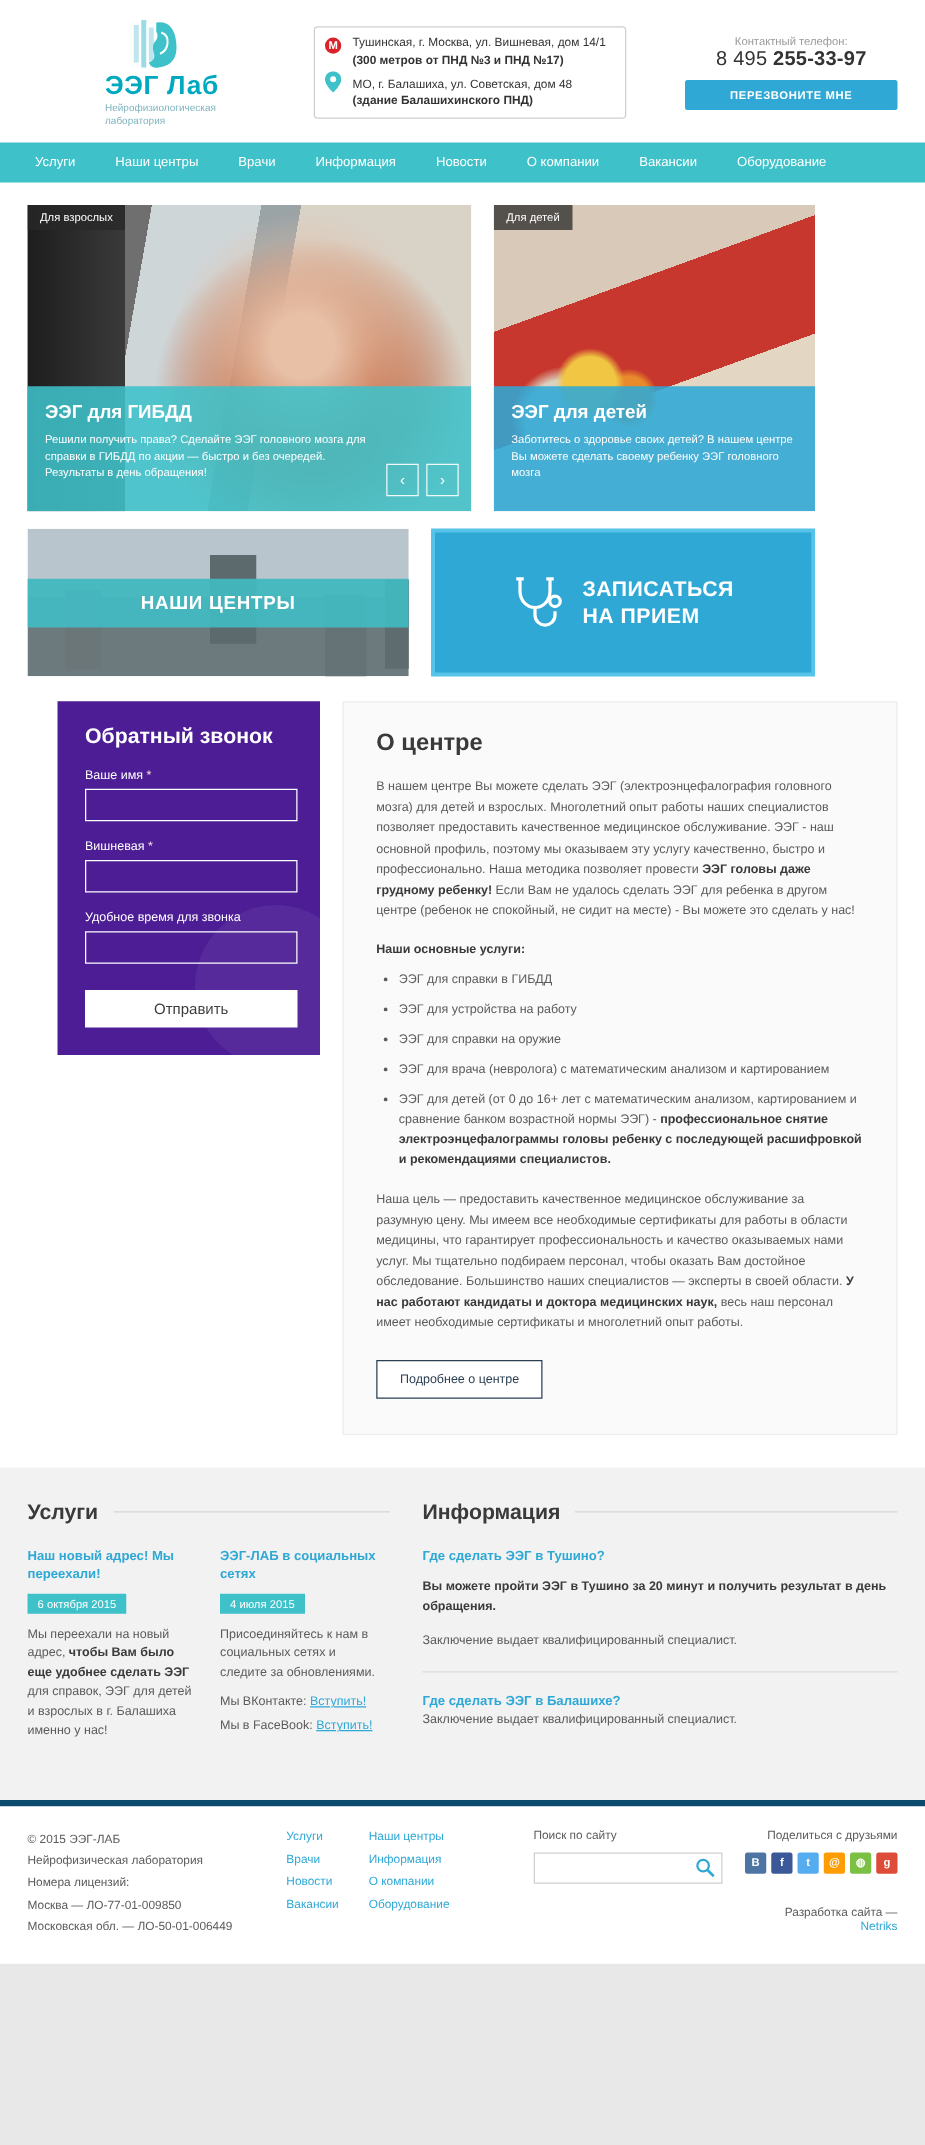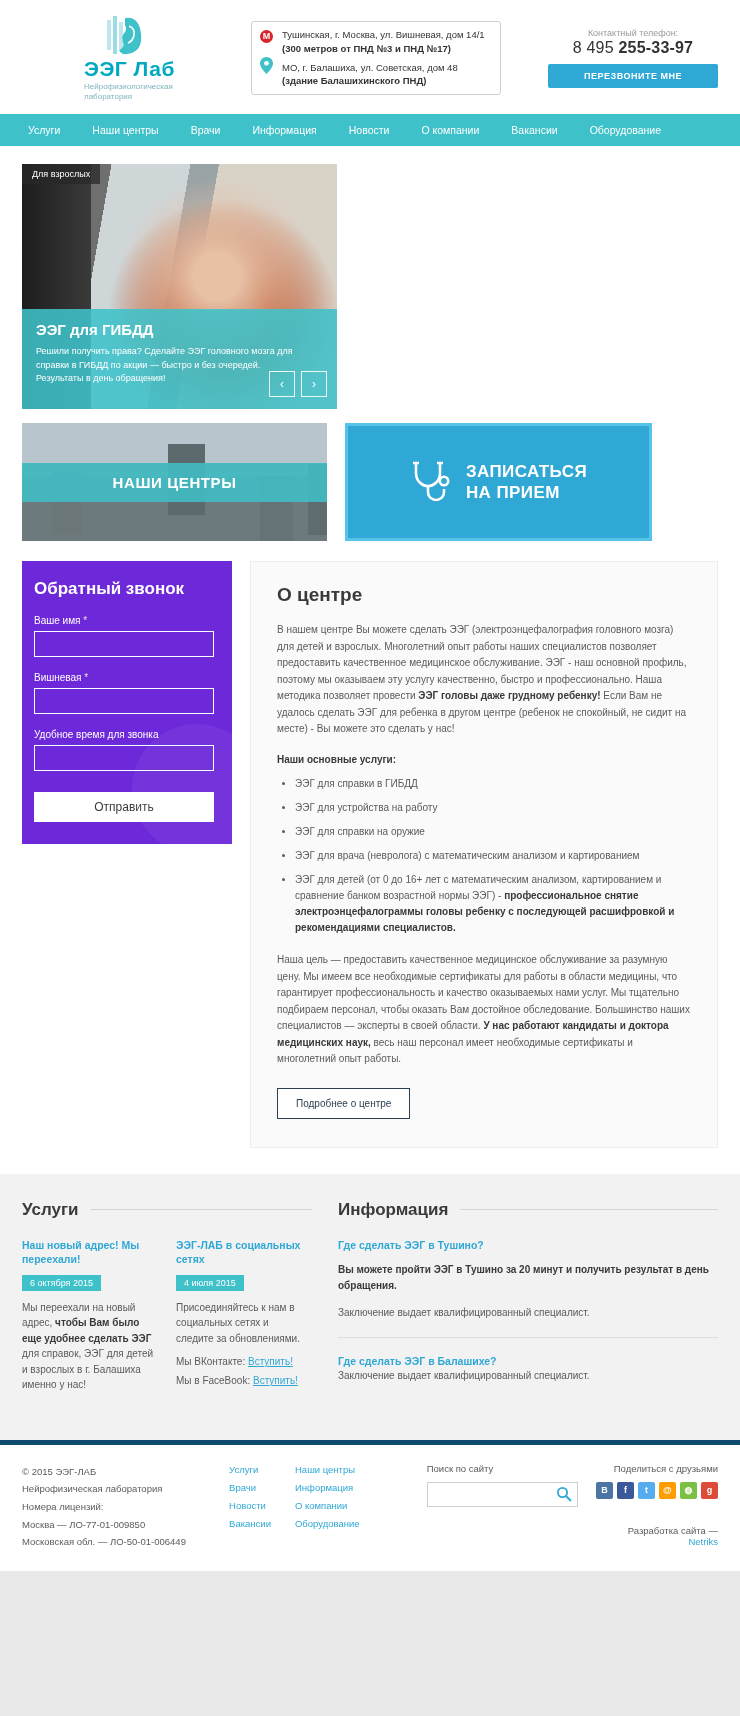--- a/index.html
+++ b/index.html
@@ -84,21 +84,21 @@
   .nav-item {
     color: #ffffff; font-size: 10.5px;
     padding: 0 16px; line-height: 32px;
     cursor: pointer; white-space: nowrap;
   }
   .nav-item:first-child { padding-left: 8px; }
 
   
   .hero-wrap { padding: 18px 22px 0 22px; display: flex; gap: 18px; }
   .hero-card { position: relative; overflow: hidden; }
-  .hero-left { width: 315px; height: 245px; }
+  .hero-left { width: 355px; height: 245px; }
   .hero-right { width: 257px; height: 245px; }
   .hero-tag {
     position: absolute; top: 0; left: 0;
     background: rgba(40,40,40,.75);
     color: #fff; font-size: 9px;
     padding: 5px 10px; z-index: 4;
   }
   .photo { position: absolute; inset: 0; }
   
   .photo-car {
@@ -166,22 +166,22 @@
     background: #2fa8d6;
     border: 3px solid #56c3e8;
     display: flex; align-items: center; justify-content: center;
     gap: 16px; color: #fff; cursor: pointer;
   }
   .promo-right .txt { font-size: 17px; font-weight: bold; line-height: 1.25; letter-spacing: .4px; }
 
   
   .mid-wrap { padding: 20px 22px 0 22px; display: flex; gap: 18px; align-items: flex-start; }
   .callback-panel {
-    width: 210px; background: #6d28d9; color: #fff;
-    padding: 18px 18px 22px 12px; position: relative; overflow: hidden;
+    width: 210px; background: #4c1d95; color: #fff;
+    padding: 18px 18px 22px 22px; position: relative; overflow: hidden; margin-left: 24px;
   }
   .callback-panel:after {
     content: ""; position: absolute; right: -30px; bottom: -10px;
     width: 130px; height: 130px; border-radius: 50%;
     background: rgba(255,255,255,.06);
   }
   .cb-title { font-size: 17px; font-weight: bold; margin-bottom: 16px; }
   .cb-label { font-size: 10px; margin-bottom: 5px; }
   .cb-label .req { color: #ffd9d9; }
   .cb-input {
@@ -349,20 +349,28 @@
     <div class="hero-card hero-left">
       <div class="photo photo-car"></div>
       <div class="hero-tag">Для взрослых</div>
       <div class="hero-overlay">
         <div class="hero-title">ЭЭГ для ГИБДД</div>
         <div class="hero-desc">Решили получить права? Сделайте ЭЭГ головного мозга для справки в ГИБДД по акции — быстро и без очередей. Результаты в день обращения!</div>
         <div class="hero-arrows">
           <div class="hero-arrow">‹</div>
           <div class="hero-arrow">›</div>
         </div>
+      </div>
+    </div>
+    <div class="hero-card hero-right">
+      <div class="photo photo-kid"></div>
+      <div class="hero-tag">Для детей</div>
+      <div class="hero-overlay">
+        <div class="hero-title">ЭЭГ для детей</div>
+        <div class="hero-desc">Заботитесь о здоровье своих детей? В нашем центре Вы можете сделать своему ребенку ЭЭГ головного мозга</div>
       </div>
     </div>
   </div>
 
   <div class="promo-wrap">
     <div class="promo-left">
       <div class="promo-city"></div>
       <div class="promo-label">НАШИ ЦЕНТРЫ</div>
     </div>
     <div class="promo-right">

